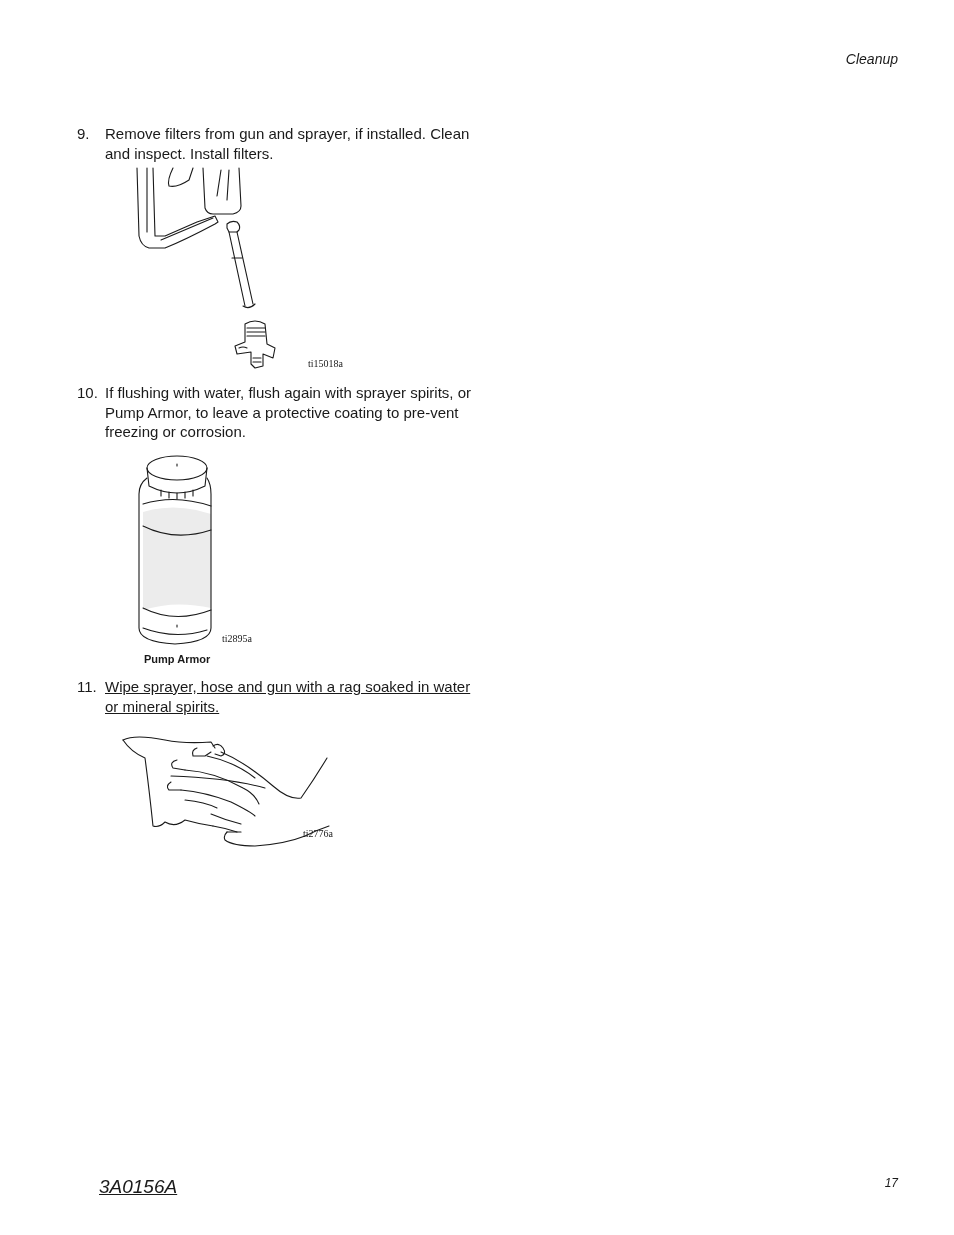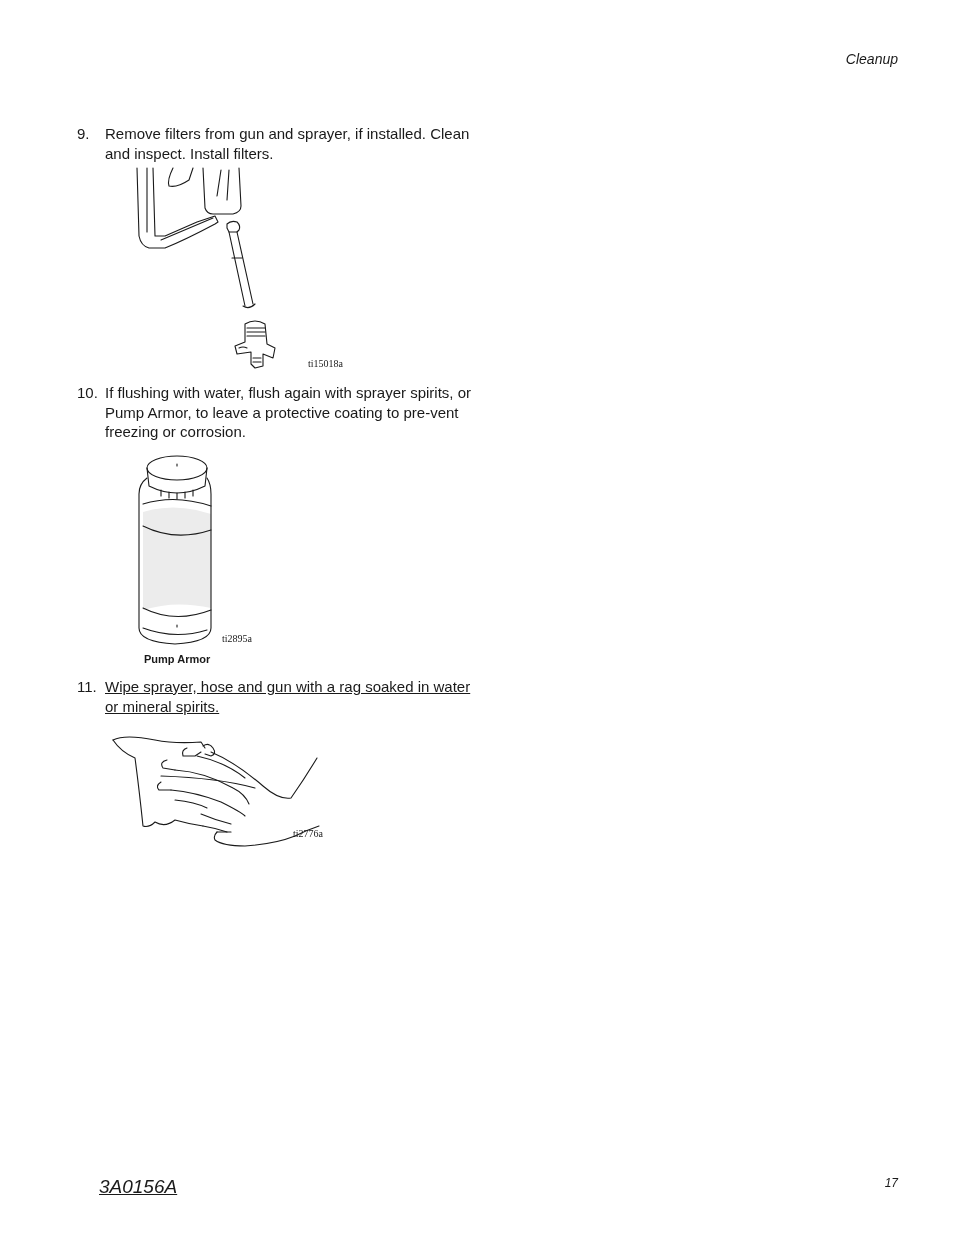--- a/index.html
+++ b/index.html
@@ -139,21 +139,21 @@
     </svg>
     <span class="fig-code" style="left:87px; top:183px;">ti2895a</span>
     <span class="fig-label" style="left:9px; top:203px;">Pump Armor</span>
   </div>
 
   <div class="step" style="top:677px;text-decoration:underline;">
     <span class="step-num">11.</span>
     <span class="step-text">Wipe sprayer, hose and gun with a rag soaked in water or mineral spirits.</span>
   </div>
 
-  <div class="figure" style="left:105px; top:728px; width:235px; height:125px;">
+  <div class="figure" style="left:115px; top:728px; width:235px; height:125px;">
     <svg width="220" height="125" viewBox="0 0 220 125" fill="none" stroke="#1a1a1a" stroke-width="1.1" stroke-linecap="round" stroke-linejoin="round">
 
       <path d="M8 12 Q20 6 50 12 Q70 16 96 14 L100 20"></path>
       <path d="M8 12 Q16 24 30 30 Q34 60 38 98 Q44 100 50 94 Q60 100 70 92 Q84 96 98 98"></path>
 
       <path d="M98 18 Q104 14 108 20 Q112 26 106 28 L100 26"></path>
       <path d="M106 24 Q130 34 158 58 Q174 72 186 70 Q200 50 212 30"></path>
       <path d="M82 20 Q76 22 78 28 L90 28 L96 24"></path>
       <path d="M92 28 Q120 34 140 50"></path>
       <path d="M62 32 Q54 34 58 40 L70 42"></path>

